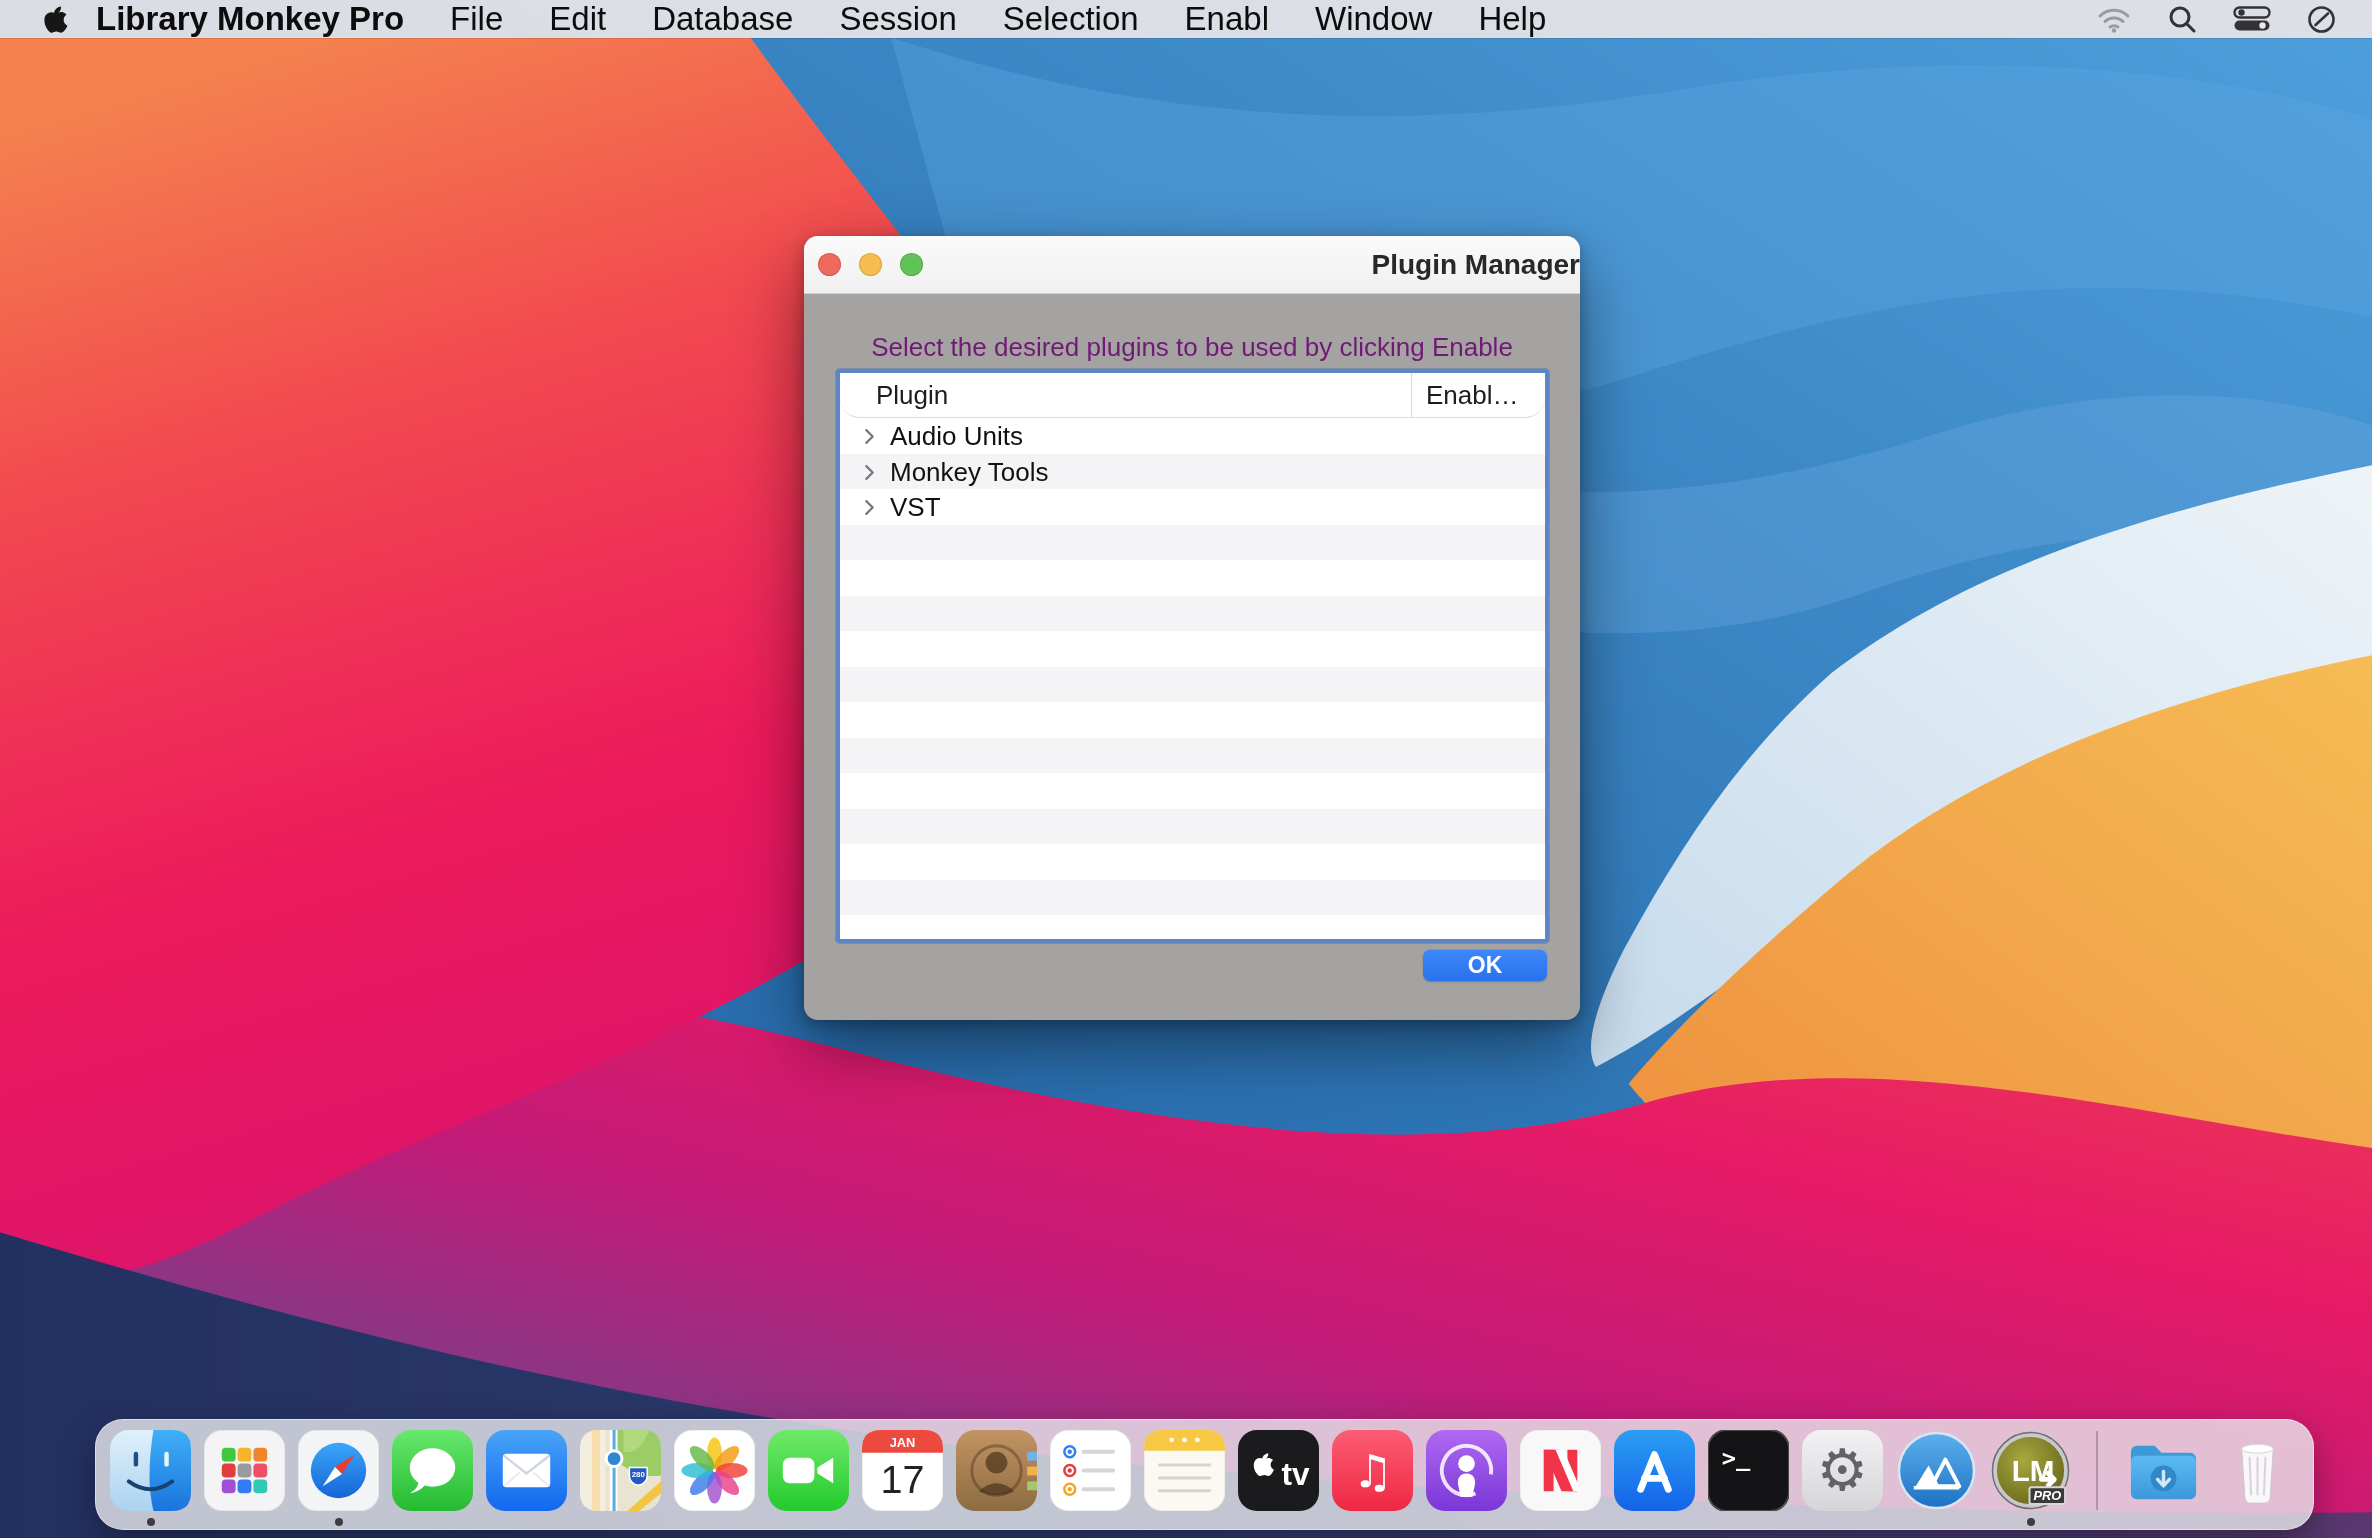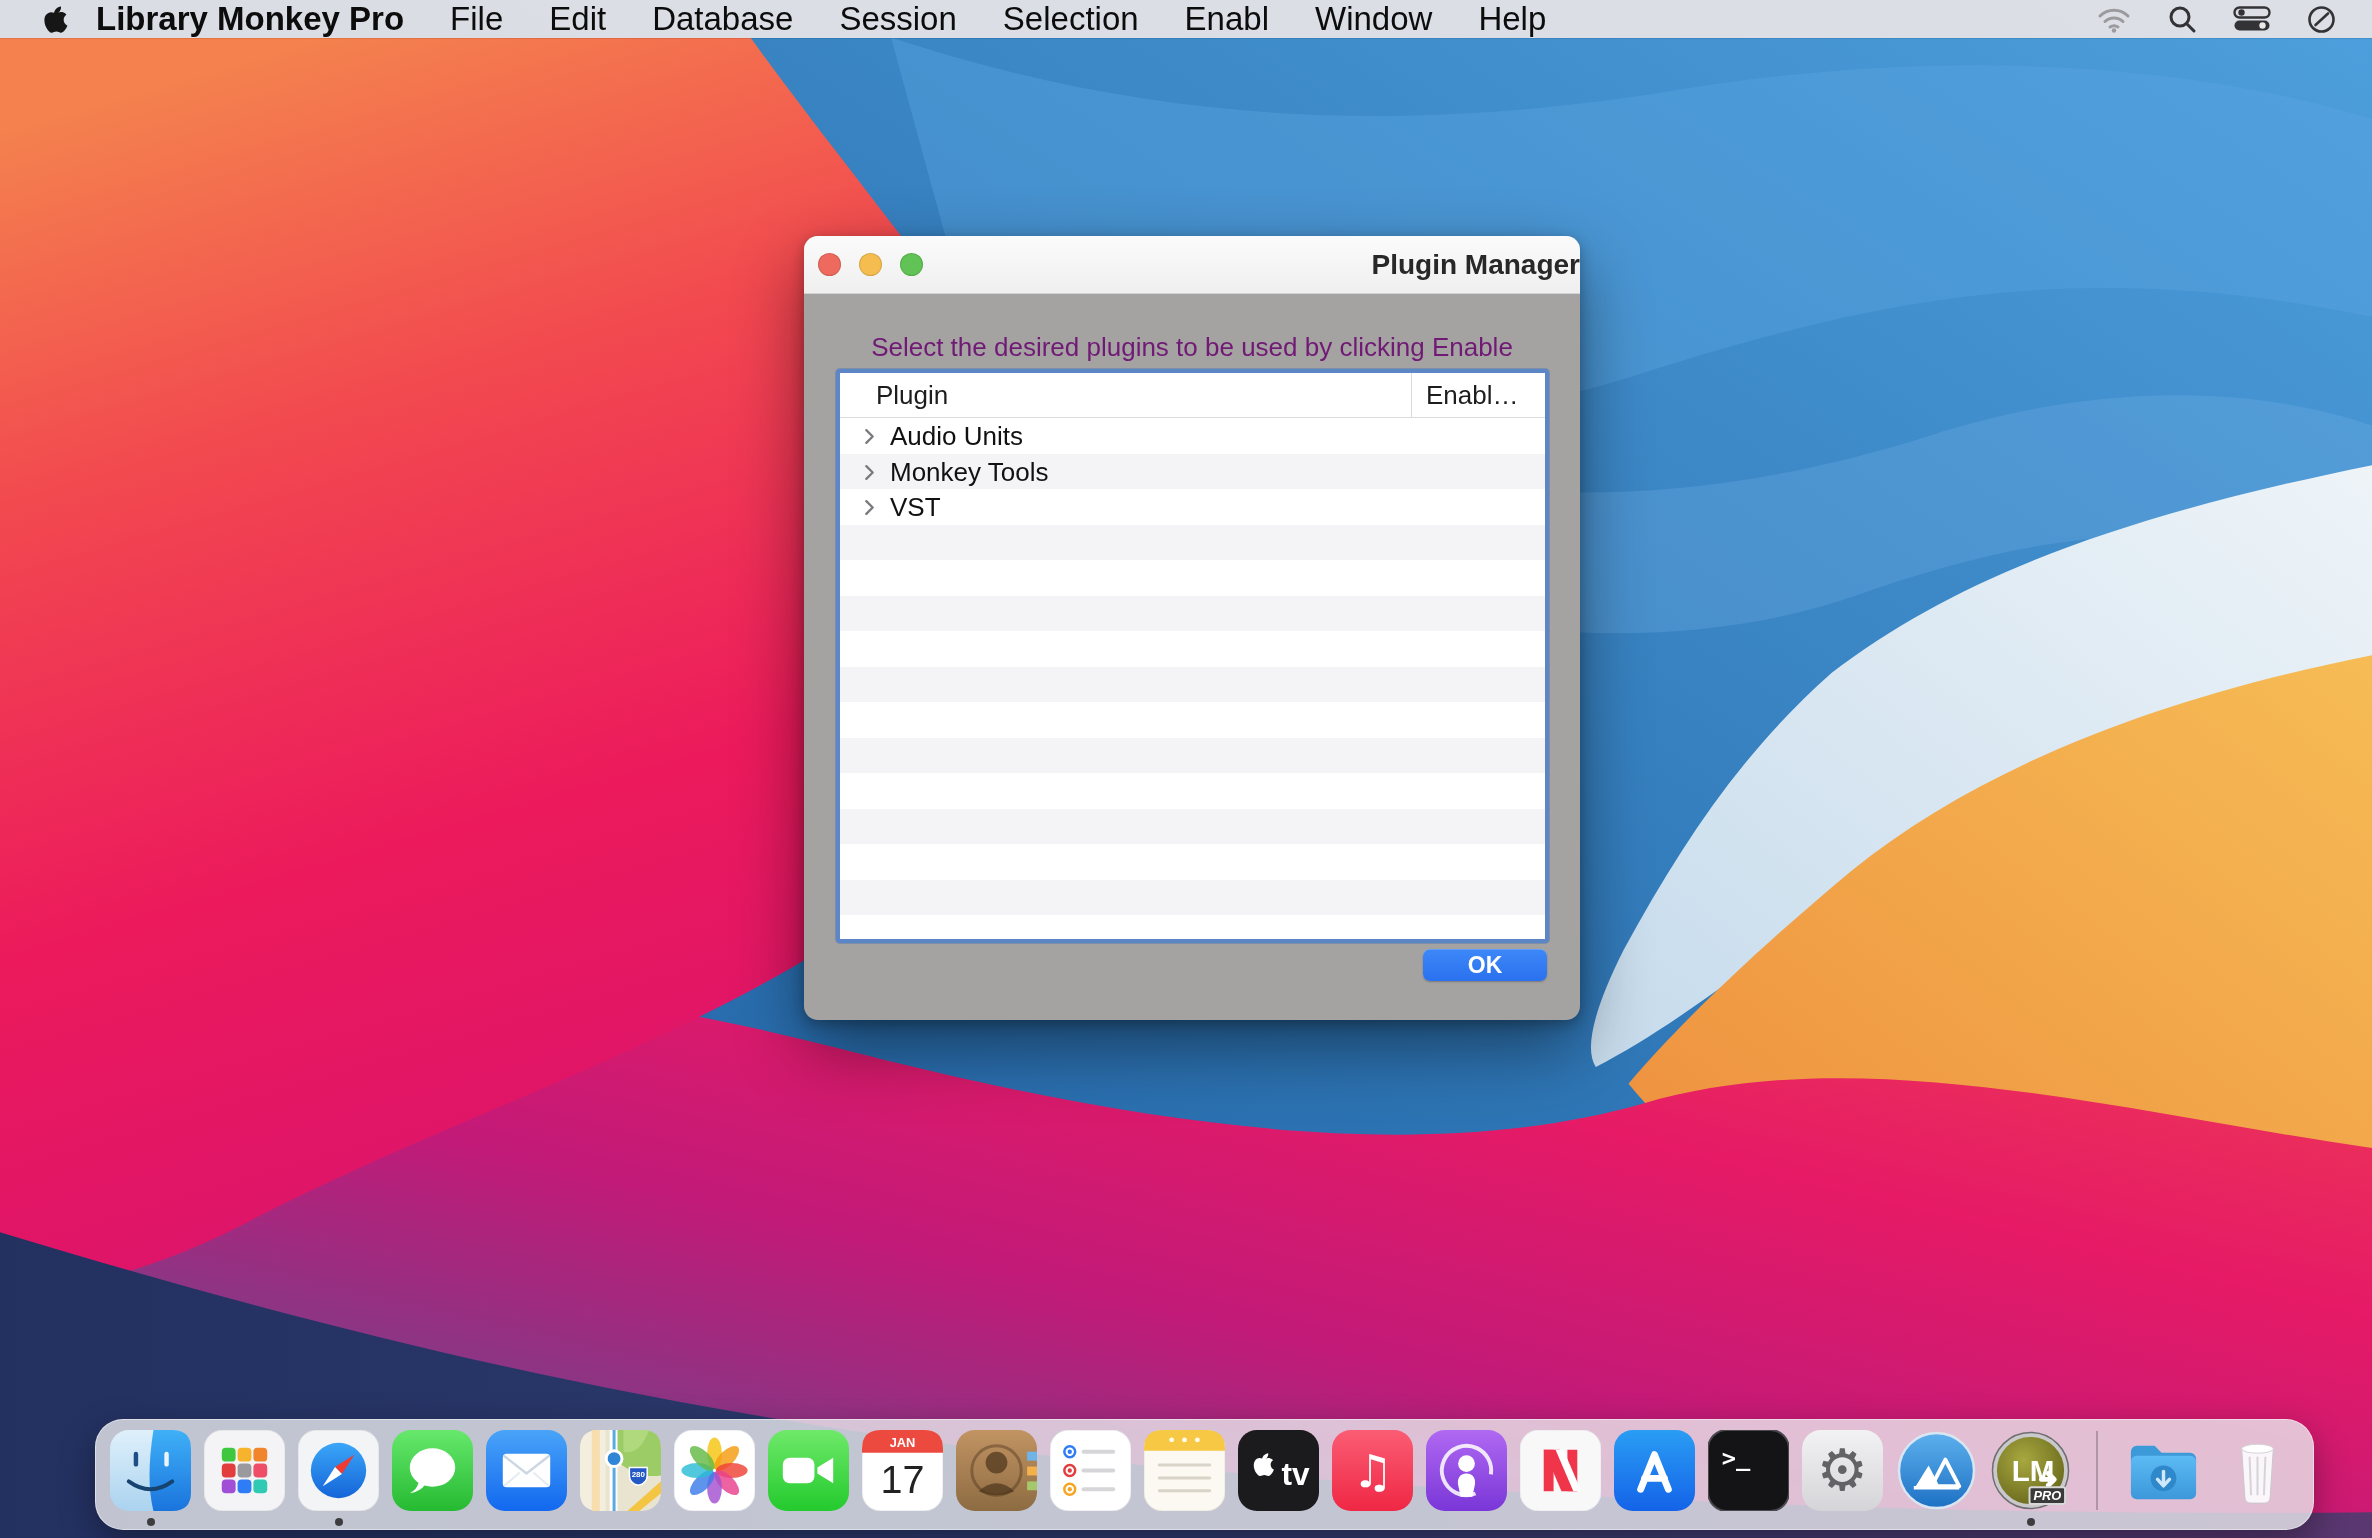--- a/index.html
+++ b/index.html
@@ -24,21 +24,21 @@
             border-radius:14px 14px 0 0;display:flex;align-items:center;position:relative;
             border-bottom:1px solid rgba(0,0,0,0.16);}
   #traffic{position:absolute;left:14px;top:0;bottom:0;display:flex;align-items:center;gap:18px;}
   .tl{width:23px;height:23px;border-radius:50%;box-shadow:inset 0 0 0 1px rgba(0,0,0,0.12);}
   #dialog-title{flex:1;text-align:right;font-size:28px;font-weight:700;color:#282828;}
   #instruction{margin-top:38px;text-align:center;font-size:26px;color:#701a75;}
   #tablewrap{position:absolute;left:32px;top:133px;width:713px;height:574px;
              box-sizing:border-box;border:4px solid #5c86c5;border-radius:4px;background:#fff;
              box-shadow:0 0 0 1px rgba(80,115,175,0.45);overflow:hidden;}
   #thead{display:flex;height:44px;align-items:center;background:#fff;
-         border-bottom:1px solid #dcdcdc;font-size:26px;color:#1d1d1d;}
+         border-bottom:1px solid #dcdcdc;font-size:26px;color:#1d1d1d;border-radius:20px;}
   #th-plugin{flex:1;padding-left:36px;}
   #th-enabled{width:119px;padding-left:14px;border-left:1px solid #d9d9d9;
               align-self:stretch;display:flex;align-items:center;}
   #tbody{position:relative;height:527px;
          background:repeating-linear-gradient(to bottom,#ffffff 0 36px,#f4f4f6 36px 71px);}
   .trow{position:absolute;left:12px;right:0;height:36px;display:flex;align-items:center;}
   .chev{width:16px;height:16px;margin-left:12px;display:flex;align-items:center;}
   .rlabel{margin-left:10px;font-size:26px;color:#111;}
   #ok-button{position:absolute;left:619px;top:713px;width:124px;height:32px;border-radius:7px;
              background:linear-gradient(#3d88f8,#2a71ee);color:#fff;font-size:23px;font-weight:600;

